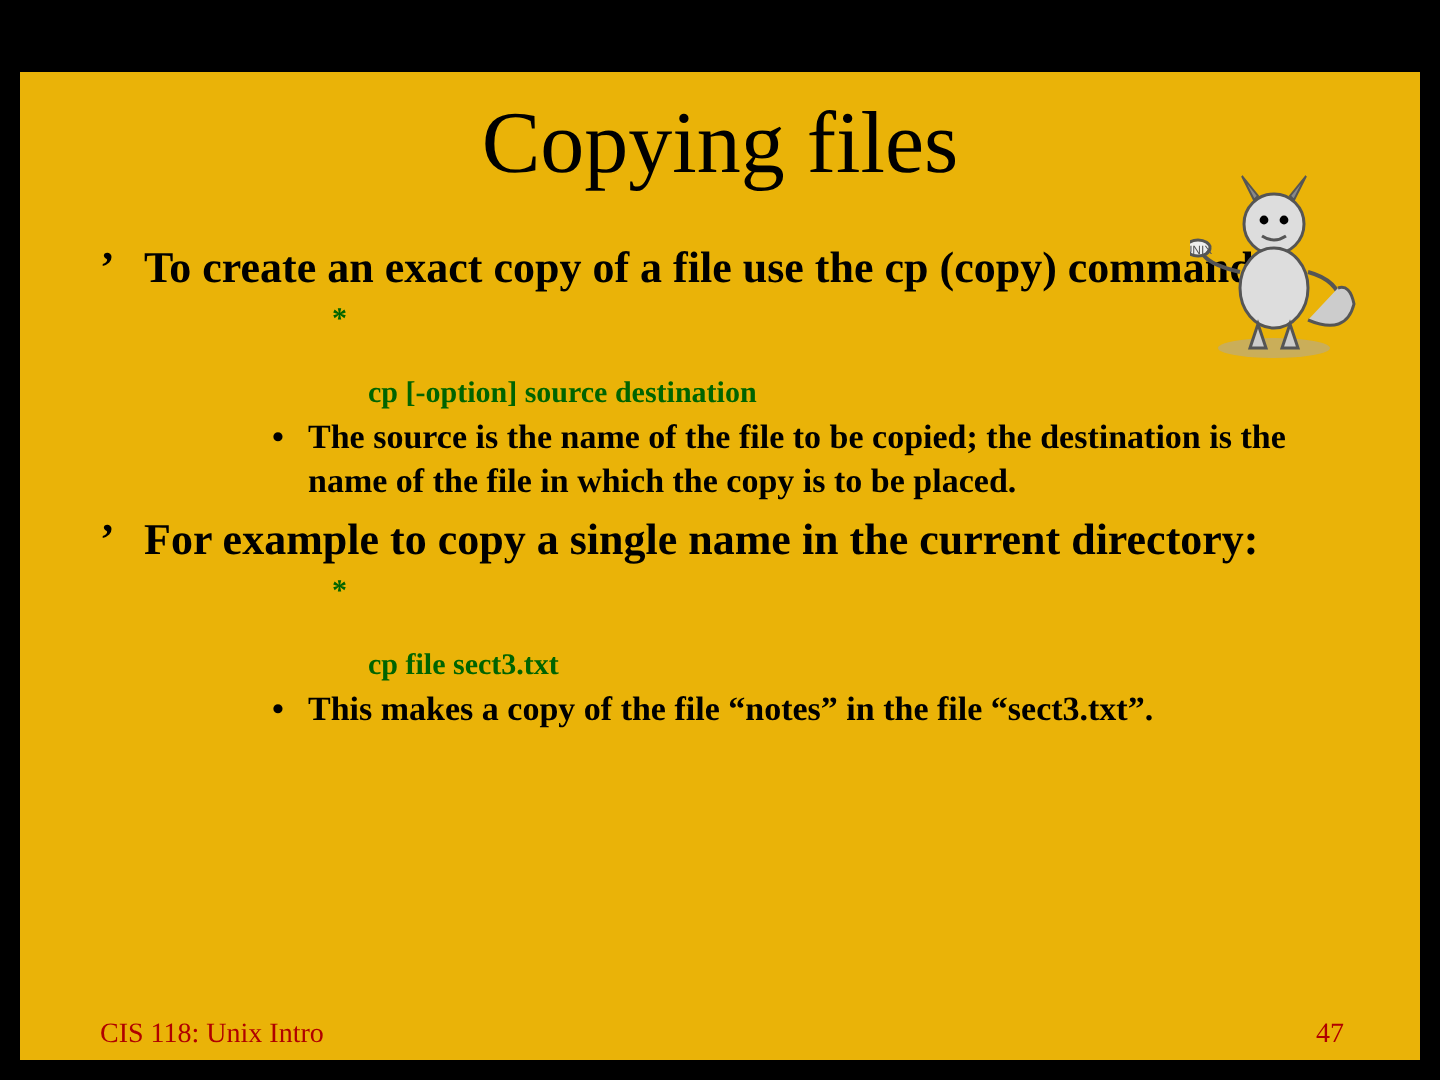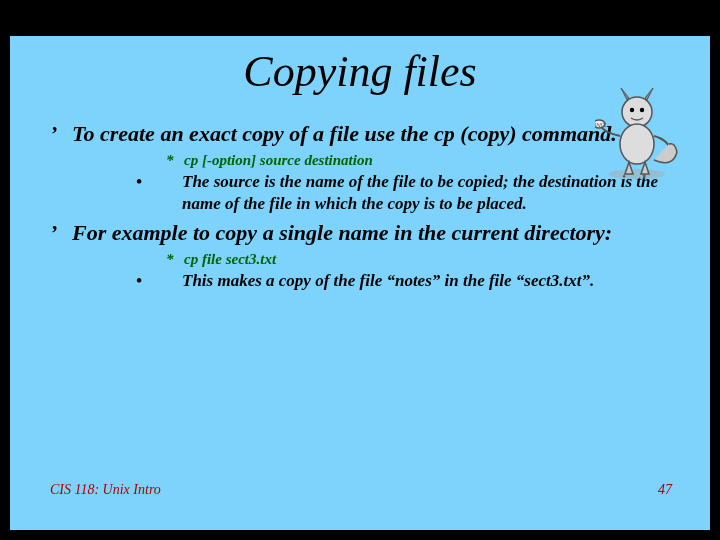--- a/index.html
+++ b/index.html
@@ -8,27 +8,26 @@
     width: 720px;
     height: 540px;
     background: #000;
     overflow: hidden;
   }
   .slide {
     position: relative;
     box-sizing: border-box;
     width: 720px;
     height: 540px;
-    background: #7dd3fc;
+    background: #eab308;
     font-family: "Times New Roman", Times, serif;
     color: #000;
     padding: 0;
     border: 10px solid #000;
     border-top-width: 36px;
-    font-style: italic;
   }
   .title {
     text-align: center;
     font-size: 44px;
     margin: 10px 0 24px 0;
     color: #000;
     font-weight: normal;
     position: relative;
   }
   .mascot {
@@ -58,37 +57,37 @@
   .l2 {
     display: flex;
     align-items: flex-start;
     font-size: 15px;
     font-weight: bold;
     color: #006400;
     margin: 2px 0 2px 116px;
     line-height: 1.2;
   }
   .l2 .bullet { width: 18px; flex-shrink: 0; }
-  .l2 .txt { flex: 1; }
+  .l2 .txt { flex: 1; margin-top: 37px; }
   .l3 {
     display: flex;
     align-items: flex-start;
     font-size: 17px;
     font-weight: bold;
     color: #000;
     margin: 2px 0 6px 86px;
     line-height: 1.25;
   }
   .l3 .bullet { width: 18px; flex-shrink: 0; }
-  .l3 .txt { flex: 1; margin-left: 28px; }
+  .l3 .txt { flex: 1; }
   .footer {
     position: absolute;
     left: 0;
     right: 0;
-    bottom: 32px;
+    bottom: 4px;
     padding: 0 38px 0 40px;
     display: flex;
     justify-content: space-between;
     color: #b00000;
     font-size: 14px;
   }
 </style>
 </head>
 <body>
 

